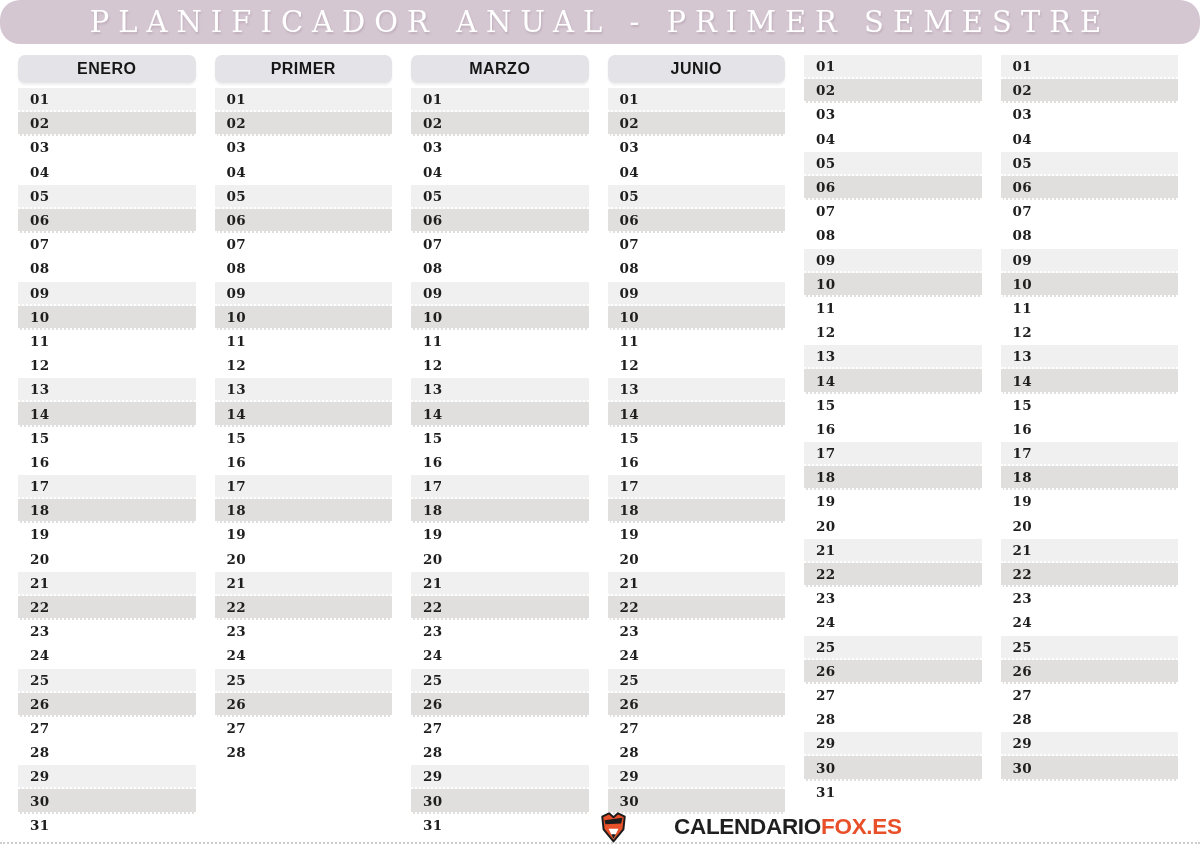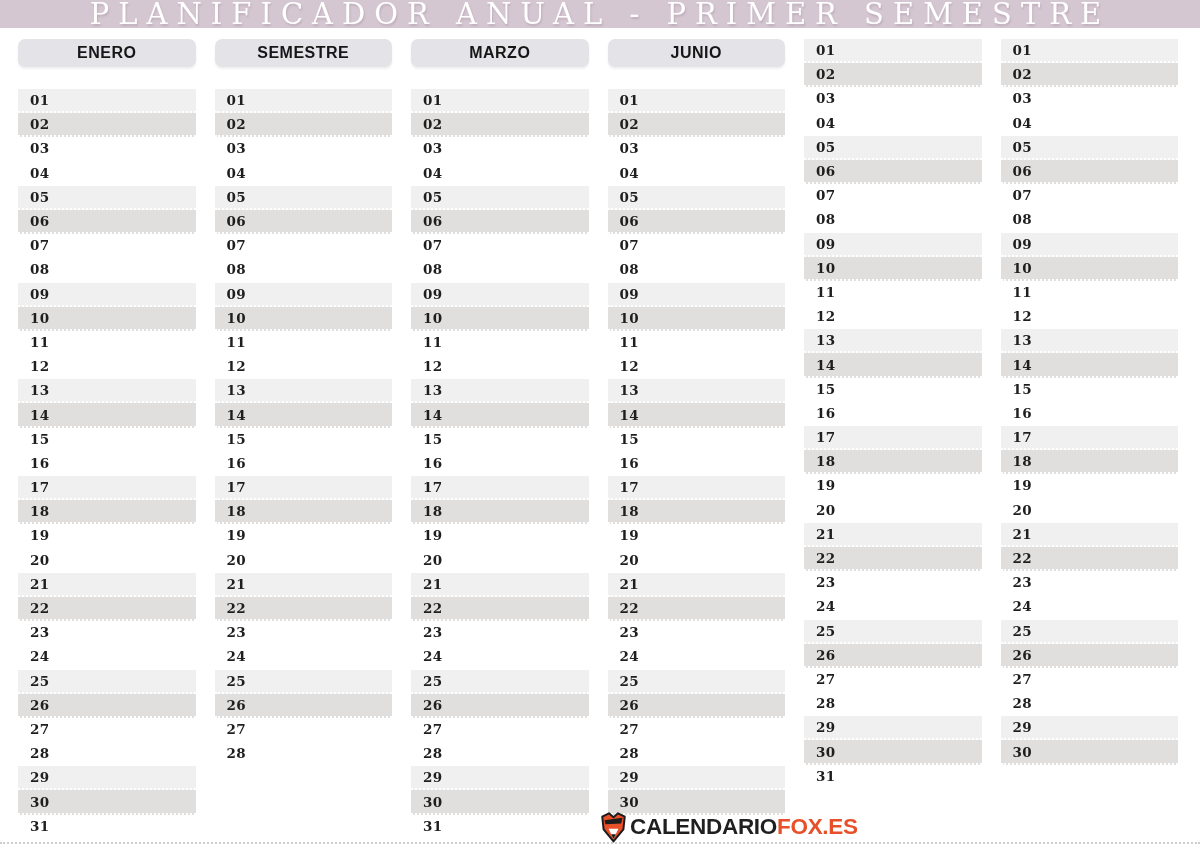--- a/index.html
+++ b/index.html
@@ -9,25 +9,26 @@
     height: 849px;
     background: #ffffff;
     overflow: hidden;
     font-family: "Liberation Sans", sans-serif;
     position: relative;
   }
 
   
   .title-band {
     width: 100%;
-    height: 28px;
+    height: 44px;
     background: var(--header-bg, #d5c7d2);
     display: flex;
     align-items: center;
     justify-content: center;
+    border-radius: 20px;
   }
   .title-band h1 {
     margin: 0;
     font-family: "DejaVu Serif", "Liberation Serif", serif;
     font-weight: 400;
     font-size: 29px;
     letter-spacing: 9px;
     color: var(--title-color, #ffffff);
     text-shadow: 1px 2px 2px rgba(90,60,85,0.18);
     white-space: nowrap;
@@ -37,21 +38,21 @@
   .months-grid {
     display: grid;
     grid-template-columns: repeat(6, 1fr);
     gap: 0 19px;
     padding: 11px 22px 0 18px;
   }
   .month-header {
     height: 28px;
     background: var(--month-header-bg, #e4e3e8);
     border-radius: 7px;
-    margin-bottom: 22px;
+    margin-bottom: 5px;
     display: flex;
     align-items: center;
     justify-content: center;
     font-size: 16px;
     font-weight: 600;
     letter-spacing: 0.5px;
     color: #161616;
     box-shadow: 0 2px 2px rgba(120,120,130,0.12);
   }
   .day-row {
@@ -82,20 +83,21 @@
   }
 
   
   .brand {
     position: absolute;
     left: 600px;
     top: 809px;
     height: 36px;
     display: flex;
     align-items: center;
+    gap: 44px;
   }
   .brand svg { display: block; margin-right: 3px; }
   .brand-text {
     font-weight: 700;
     font-size: 22.5px;
     letter-spacing: -0.3px;
     white-space: nowrap;
     line-height: 1;
   }
   .brand-black  { color: #1f1f1f; }
@@ -199,21 +201,21 @@
         <span class="day-num">29</span>
       </div>
       <div class="day-row shade-dark">
         <span class="day-num">30</span>
       </div>
       <div class="day-row">
         <span class="day-num">31</span>
       </div>
     </div>
     <div class="month-col">
-      <div class="month-header">SEMESTRE</div>
+      <div class="month-header">PRIMER</div>
       <div class="day-row shade-light">
         <span class="day-num">01</span>
       </div>
       <div class="day-row shade-dark">
         <span class="day-num">02</span>
       </div>
       <div class="day-row">
         <span class="day-num">03</span>
       </div>
       <div class="day-row">

